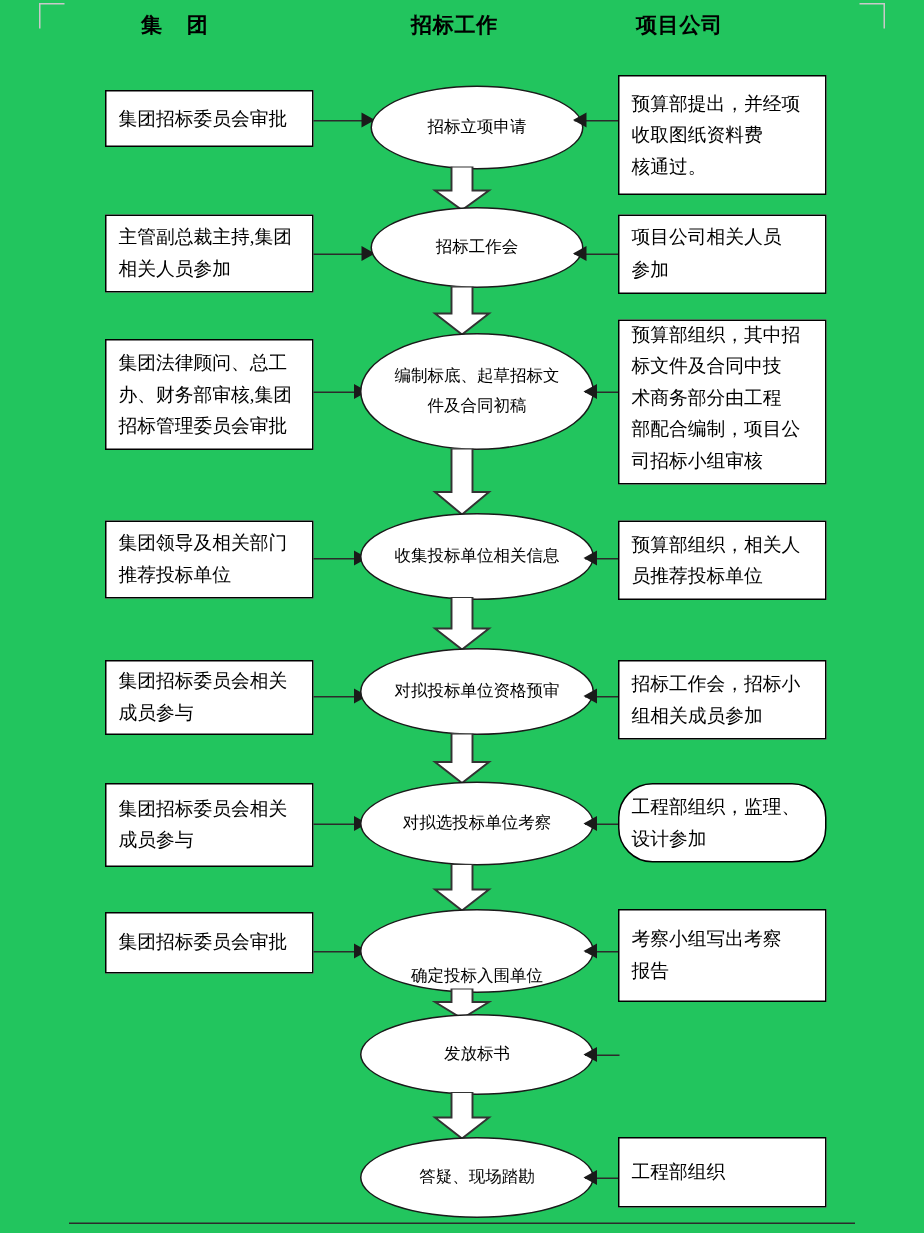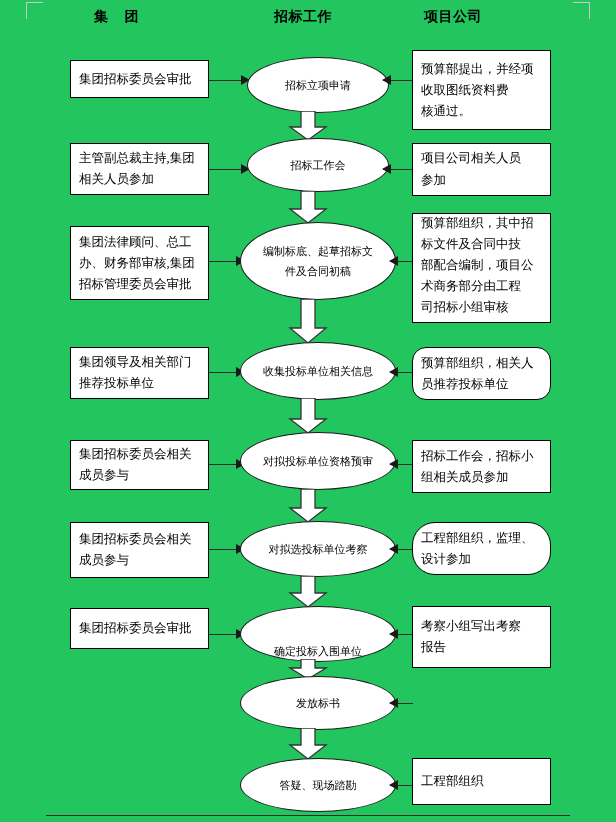--- a/index.html
+++ b/index.html
@@ -201,22 +201,22 @@
     <div class="line">编制标底、起草招标文</div>
     <div class="line">件及合同初稿</div>
   </div>
   <div class="h-arrow to-left" style="left:390px; top:256px; width:23px;">
     <div class="shaft"></div>
     <div class="head"></div>
   </div>
   <div class="note-box" style="left:412px; top:213px; width:139px; height:110px;justify-content:flex-end;">
     <div class="line">预算部组织，其中招</div>
     <div class="line">标文件及合同中技</div>
+    <div class="line">术商务部分由工程</div>
     <div class="line">部配合编制，项目公</div>
-    <div class="line">术商务部分由工程</div>
     <div class="line">司招标小组审核</div>
   </div>
 
   <div class="block-arrow" style="left:288px; top:299px;">
     <svg width="40" height="45" viewBox="0 0 40 45">
         <polygon points="13,0 27,0 27,29 38,29 20,44 2,29 13,29" fill="#ffffff" stroke="#333333" stroke-width="1.3"></polygon>
       </svg>
   </div>
 
   <div class="note-box" style="left:70px; top:347px; width:139px; height:52px;">
@@ -227,21 +227,21 @@
     <div class="shaft"></div>
     <div class="head"></div>
   </div>
   <div class="ellipse" style="left:240px; top:342px; width:156px; height:58px;">
     <div class="line">收集投标单位相关信息</div>
   </div>
   <div class="h-arrow to-left" style="left:390px; top:367px; width:23px;">
     <div class="shaft"></div>
     <div class="head"></div>
   </div>
-  <div class="note-box" style="left:412px; top:347px; width:139px; height:53px;border-radius:14px;">
+  <div class="note-box" style="left:412px; top:347px; width:139px; height:53px;">
     <div class="line">预算部组织，相关人</div>
     <div class="line">员推荐投标单位</div>
   </div>
 
   <div class="block-arrow" style="left:288px; top:398px;">
     <svg width="40" height="36" viewBox="0 0 40 36">
         <polygon points="13,0 27,0 27,21 38,21 20,35 2,21 13,21" fill="#ffffff" stroke="#333333" stroke-width="1.3"></polygon>
       </svg>
   </div>
 

